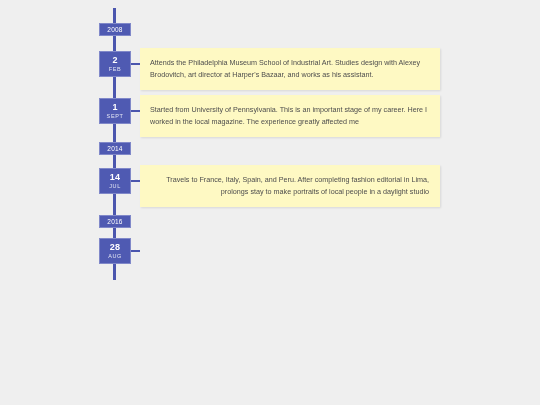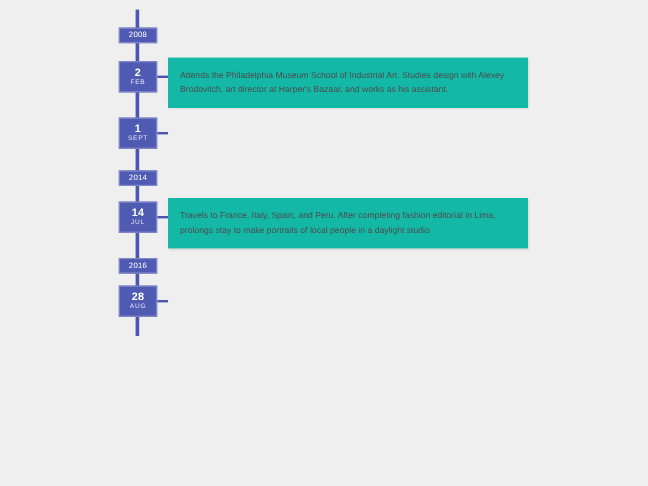--- a/index.html
+++ b/index.html
@@ -84,21 +84,21 @@
     height: 2px;
     background: #4b56ae;
     z-index: 2;
   }
 
   
   .entry-card {
     position: absolute;
     left: 140px;
     width: 300px;
-    background: #14b8a6;
+    background: #fef9c3;
     box-sizing: border-box;
     padding: 9px 11px 9px 10px;
     box-shadow: 1px 1px 2px rgba(0,0,0,0.10);
     z-index: 1;
   }
   .entry-text {
     font-size: 7.2px;
     line-height: 12px;
     color: #4d4d4d;
     margin: 0;
@@ -120,29 +120,32 @@
   <div class="connector" style="top:63px;"></div>
   <div class="entry-card" style="top:48px;">
     <p class="entry-text">Attends the Philadelphia Museum School of Industrial Art. Studies design with Alexey Brodovitch, art director at Harper's Bazaar, and works as his assistant.</p>
   </div>
 
   <div class="date-block" style="top:98px;">
     <span class="date-day">1</span>
     <span class="date-month">SEPT</span>
   </div>
   <div class="connector" style="top:110px;"></div>
+  <div class="entry-card" style="top:95px;">
+    <p class="entry-text">Started from University of Pennsylvania. This is an important stage of my career. Here I worked in the local magazine. The experience greatly affected me</p>
+  </div>
 
   <div class="year-badge" style="top:142px;">2014</div>
 
   <div class="date-block" style="top:168px;text-align:right;">
     <span class="date-day">14</span>
     <span class="date-month">JUL</span>
   </div>
   <div class="connector" style="top:180px;"></div>
-  <div class="entry-card" style="top:165px;">
+  <div class="entry-card" style="top:165px;text-align:right;">
     <p class="entry-text">Travels to France, Italy, Spain, and Peru. After completing fashion editorial in Lima, prolongs stay to make portraits of local people in a daylight studio</p>
   </div>
 
   <div class="year-badge" style="top:215px;">2016</div>
 
   <div class="date-block" style="top:238px;align-items:center;">
     <span class="date-day">28</span>
     <span class="date-month">AUG</span>
   </div>
   <div class="connector" style="top:250px;"></div>

